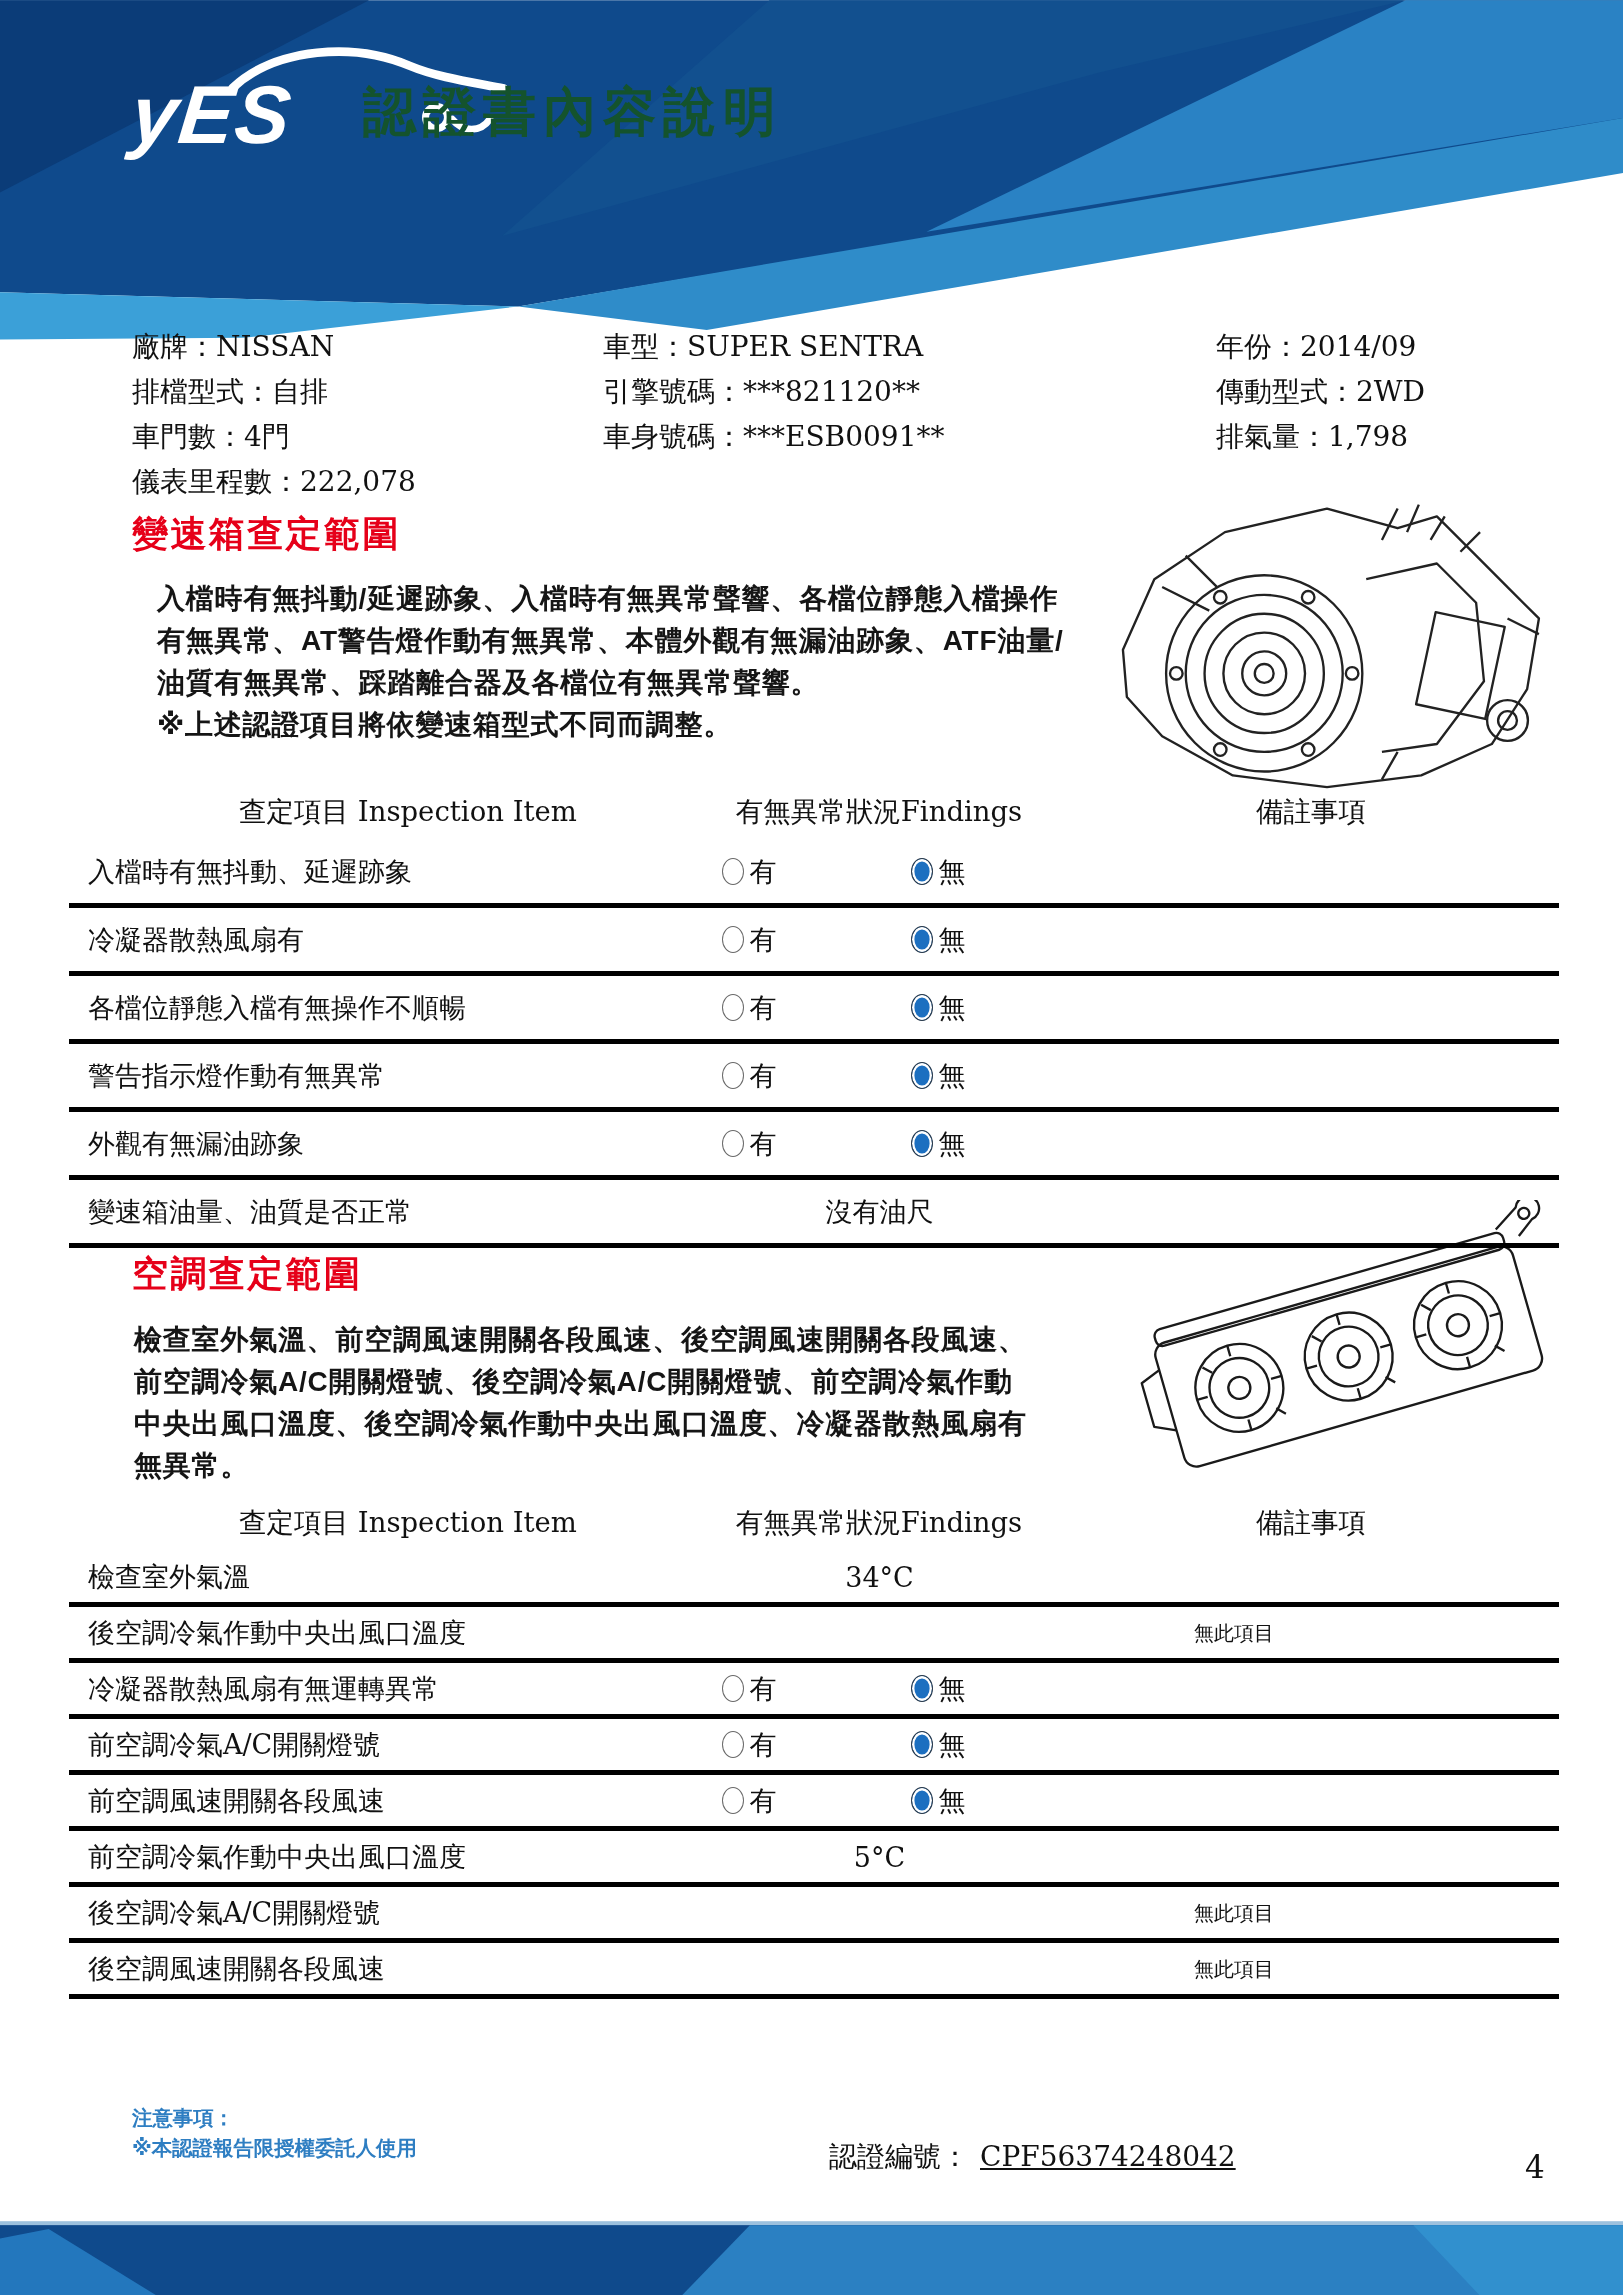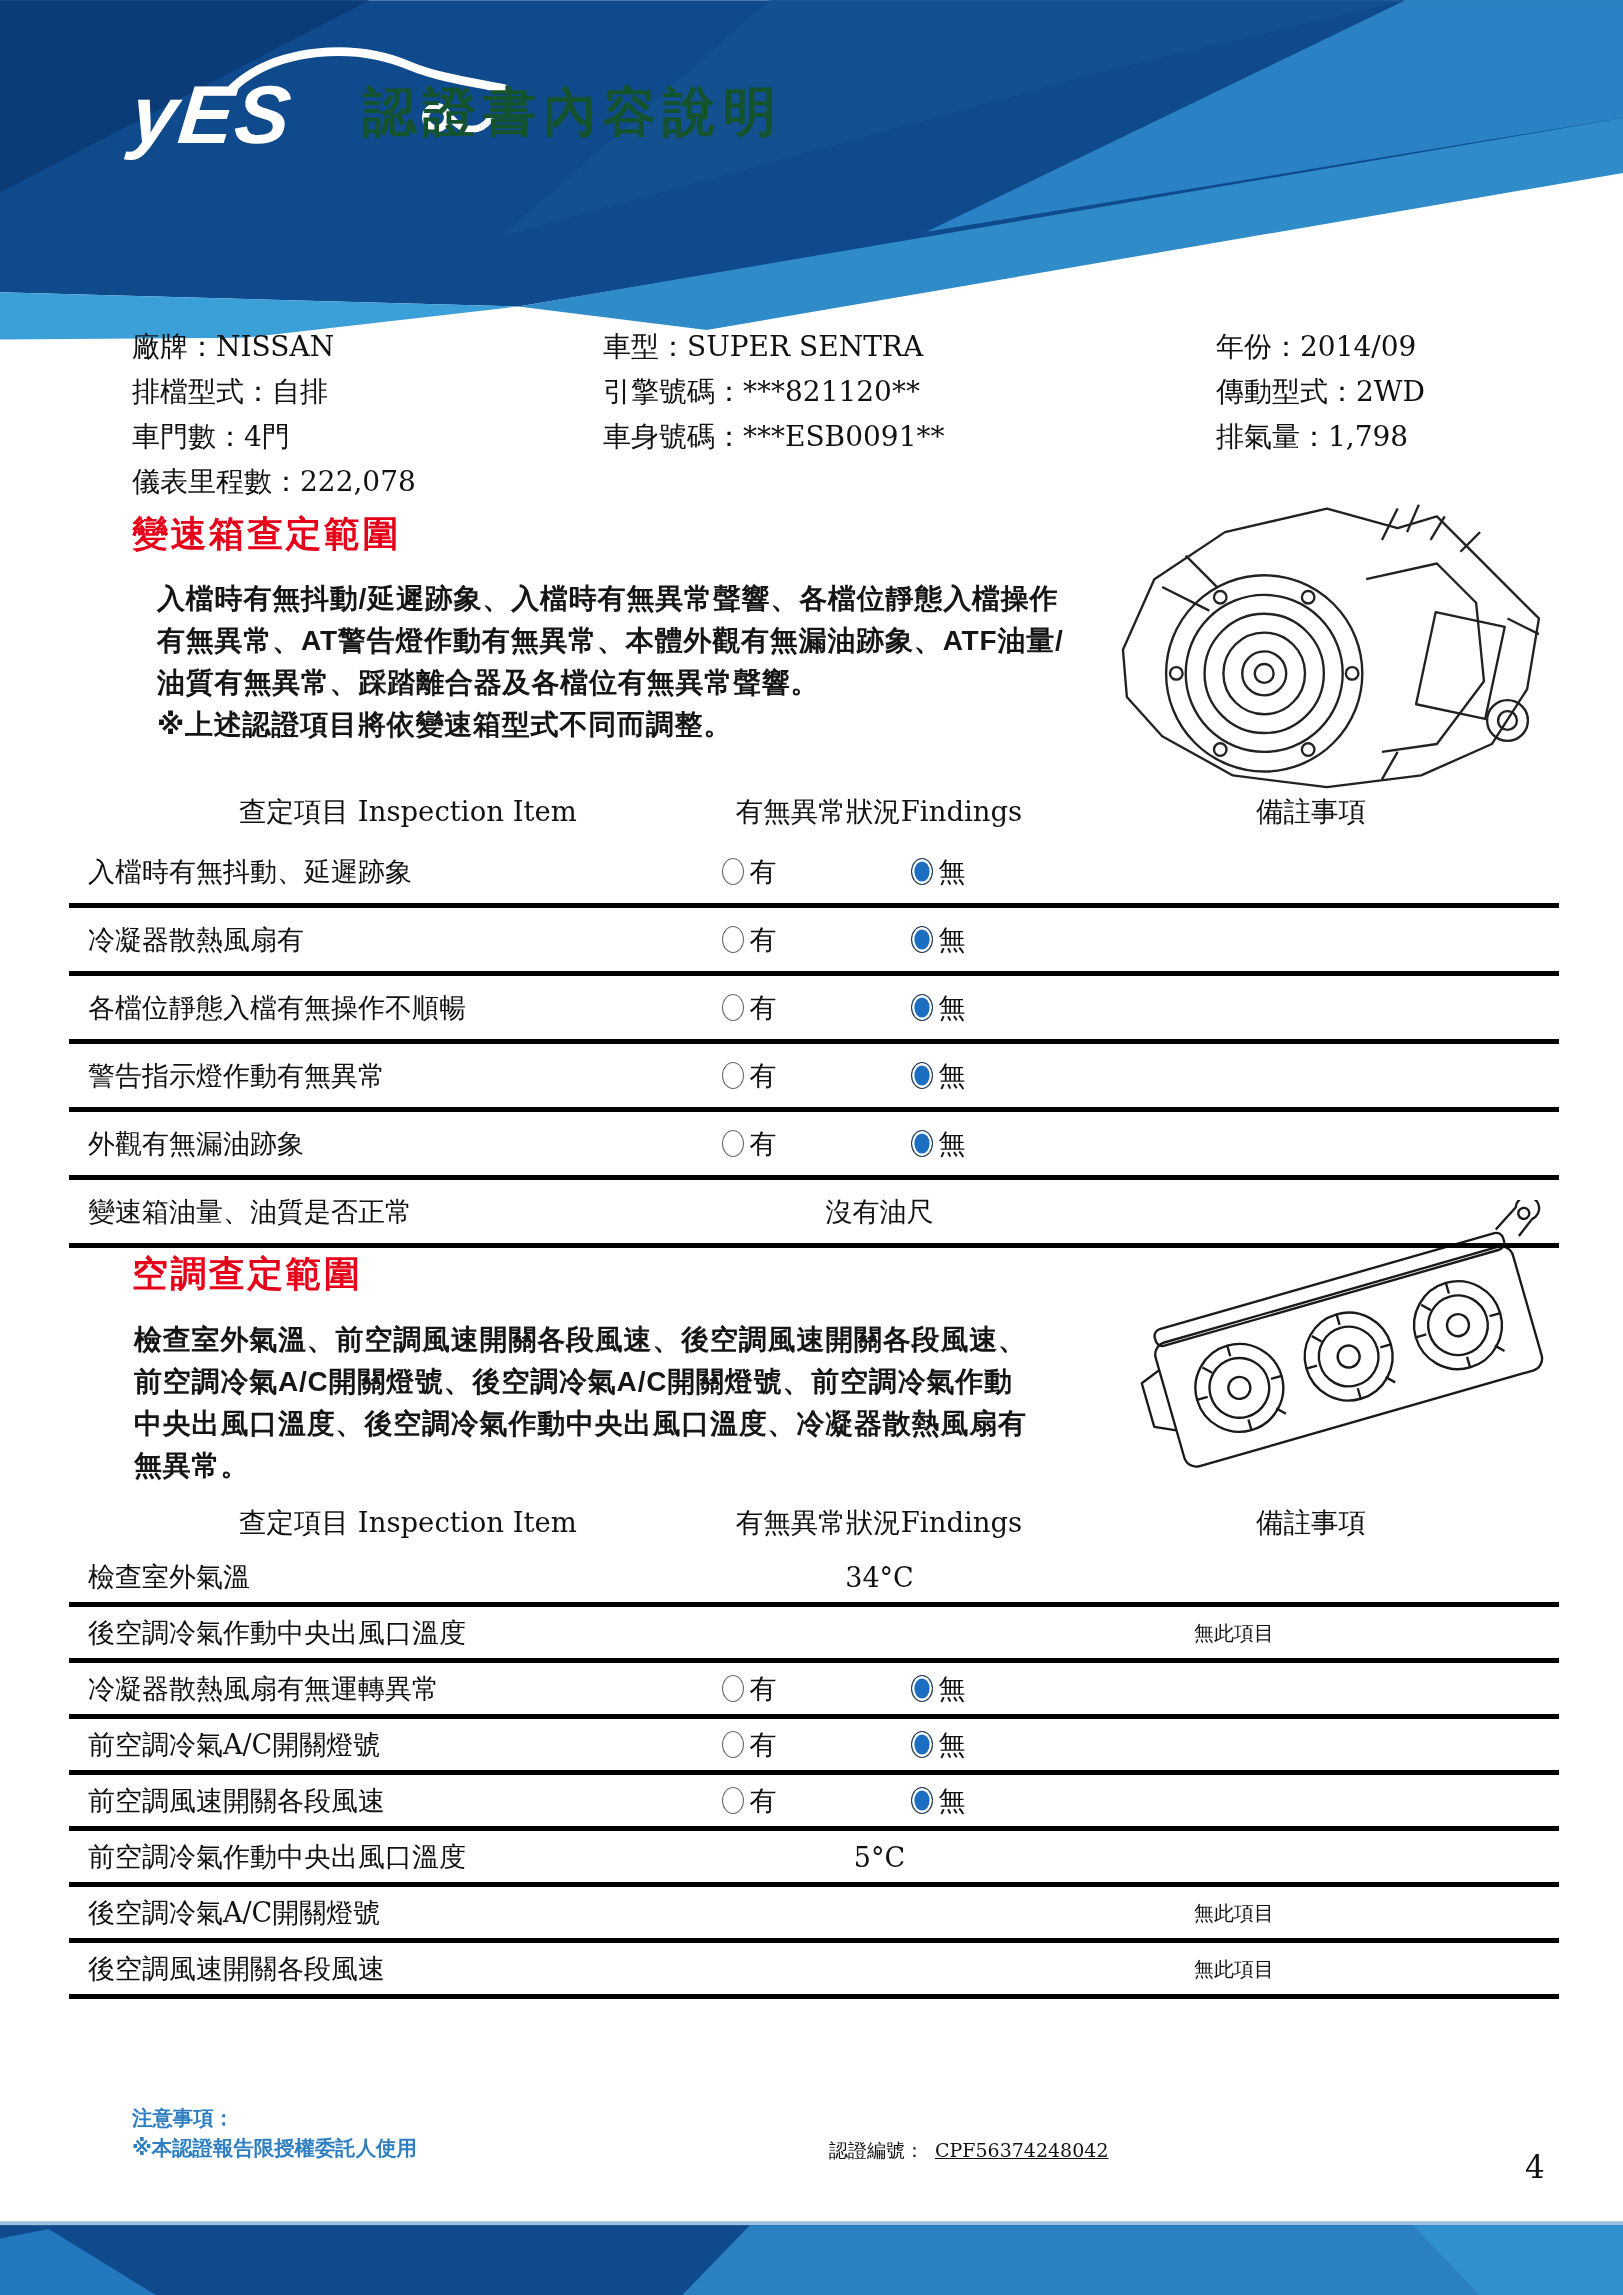--- a/index.html
+++ b/index.html
@@ -40,21 +40,21 @@
   .ropt{position:absolute;top:50%;transform:translateY(-50%);display:flex;align-items:center;
         gap:5.5px;font-size:27px;}
   .ropt.yes{left:653px;} .ropt.no{left:842px;}
   .rcirc{width:22px;height:27px;border:1.6px solid #6a6a6a;border-radius:50%;background:#fff;
         display:inline-block;box-sizing:border-box;}
   .ropt.selected .rcirc{background:#1C6FC0;border-color:#2b3a4a;box-shadow:inset 0 0 0 2.4px #fff;}
 
   
   .notes{position:absolute;left:132px;top:2103px;font:700 20.4px "Liberation Sans","DejaVu Sans",sans-serif;
         color:#2E7EC2;line-height:30px;}
-  .cert{position:absolute;left:829px;top:2138px;font-size:19px;white-space:nowrap;}
+  .cert{position:absolute;left:829px;top:2138px;font-size:28px;white-space:nowrap;}
   .cert .cert-num{text-decoration:underline;padding:0 11px;}
   .pagenum{position:absolute;left:1525px;top:2149px;font-size:31px;}
   .footer-svg{position:absolute;left:0;top:2221px;}
 </style>
 </head>
 <body>
 
 <div class="page">
 
   <svg class="header-svg" width="1623" height="342" viewBox="0 0 2067 435">

